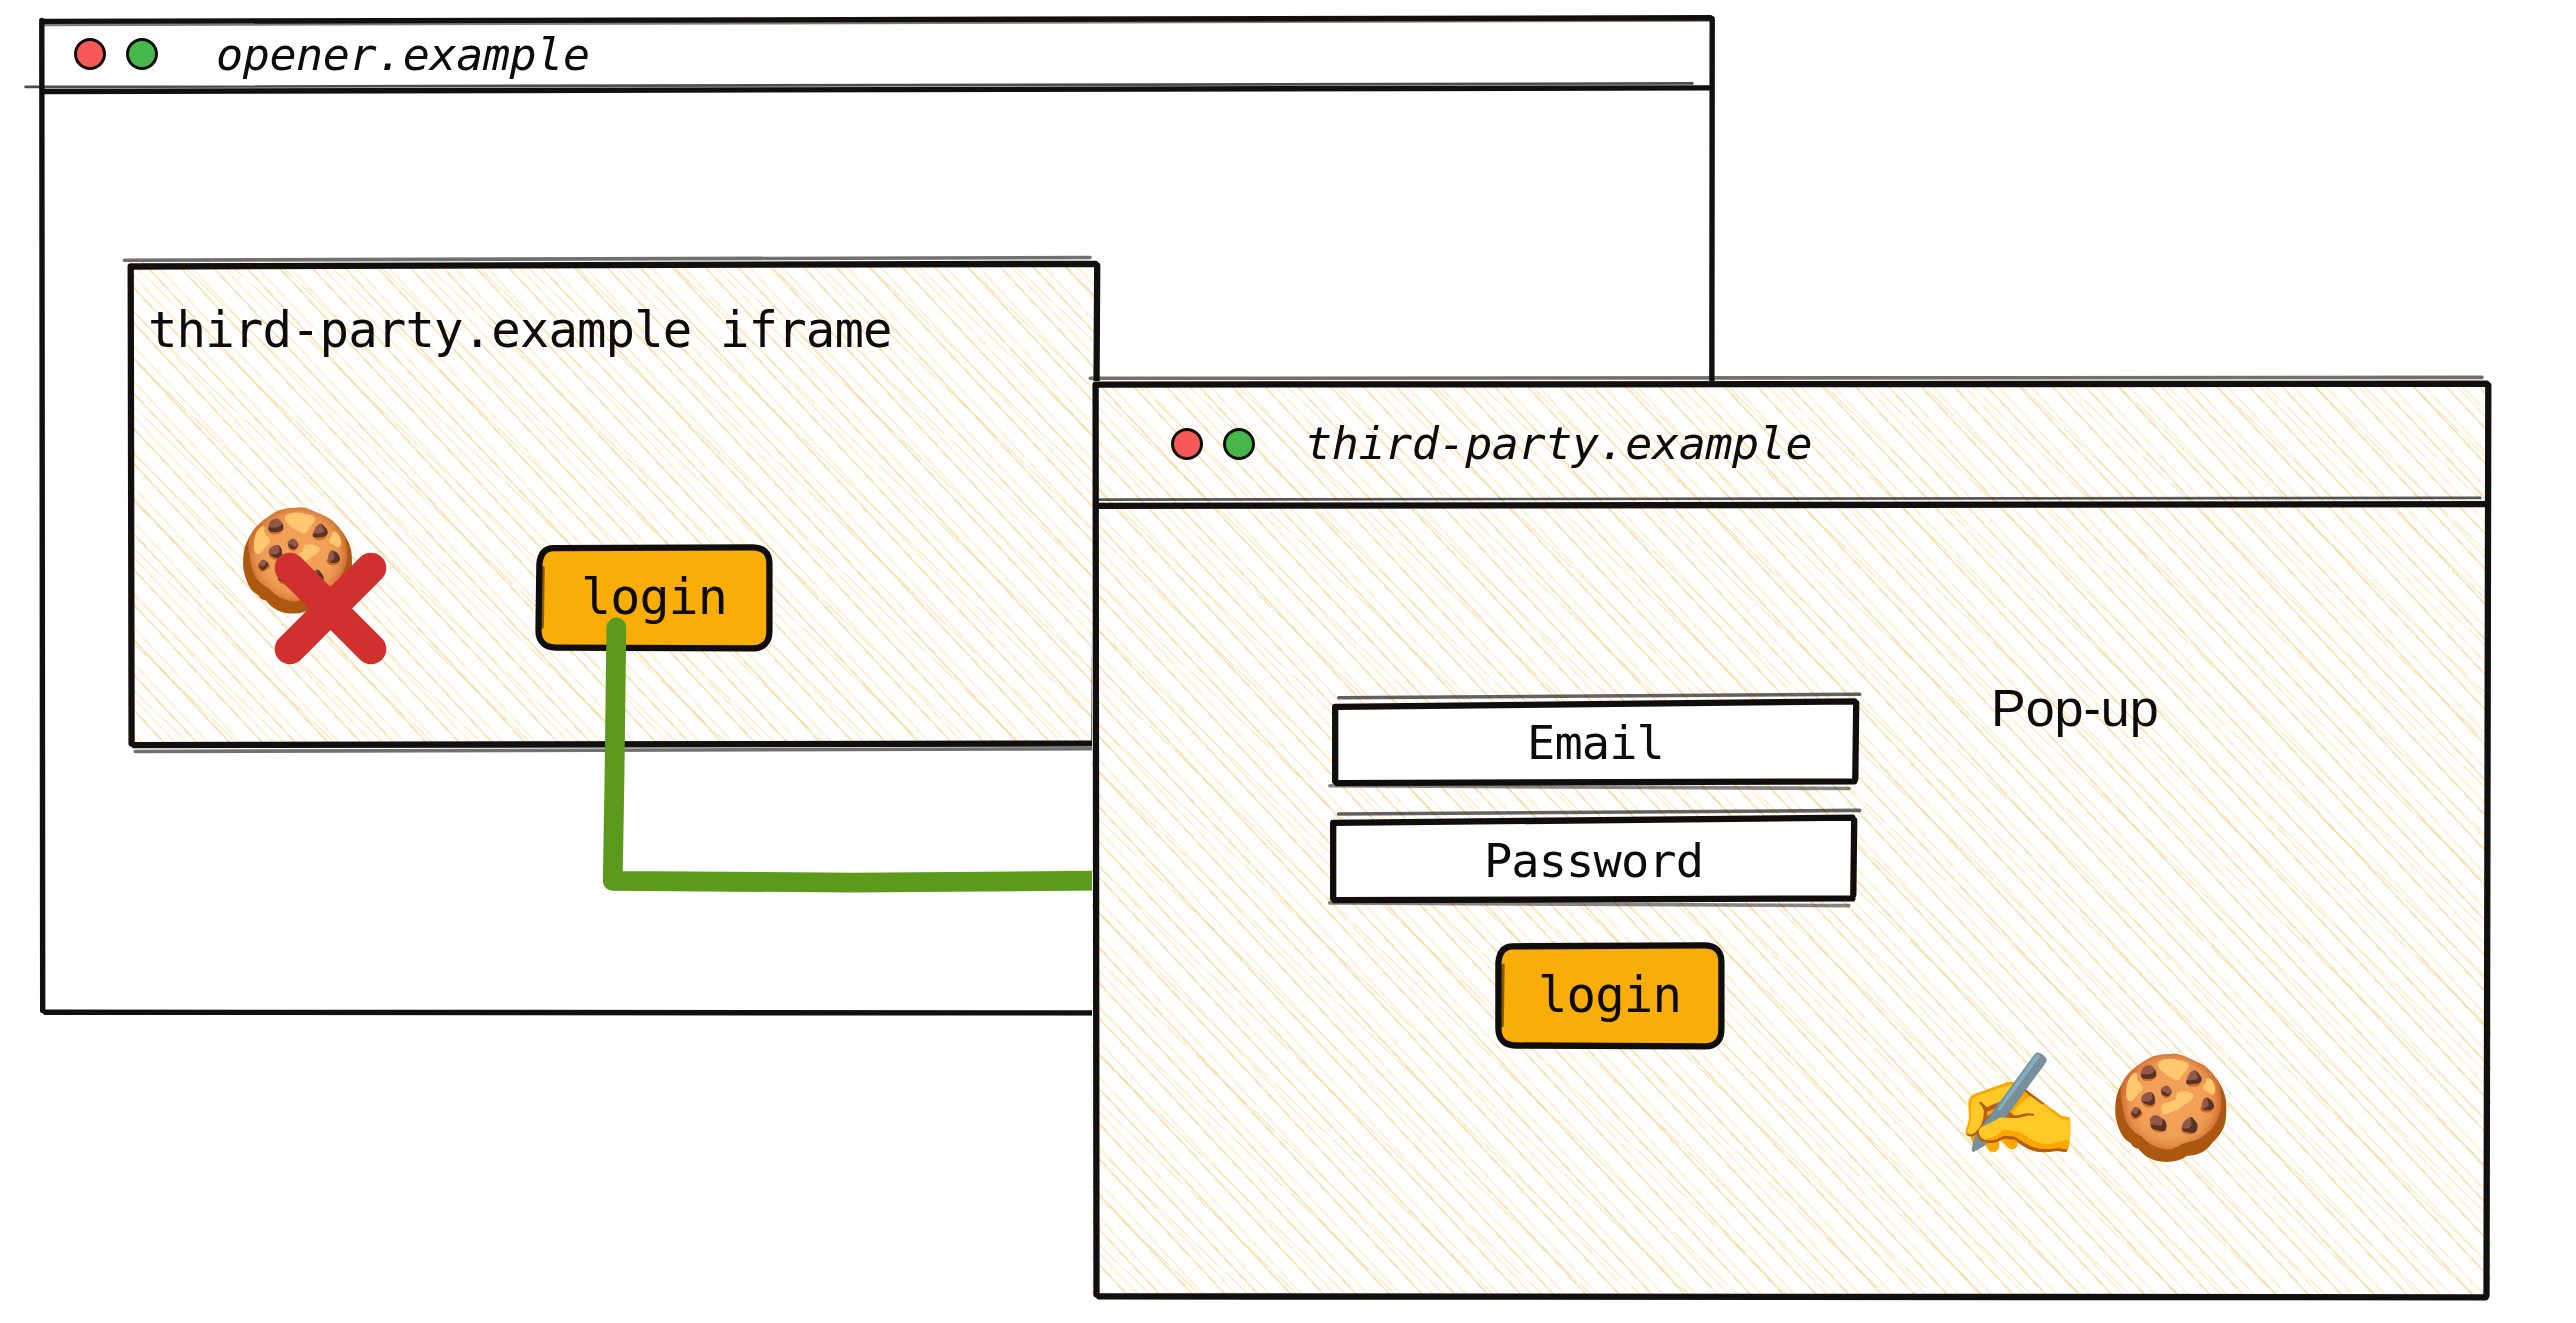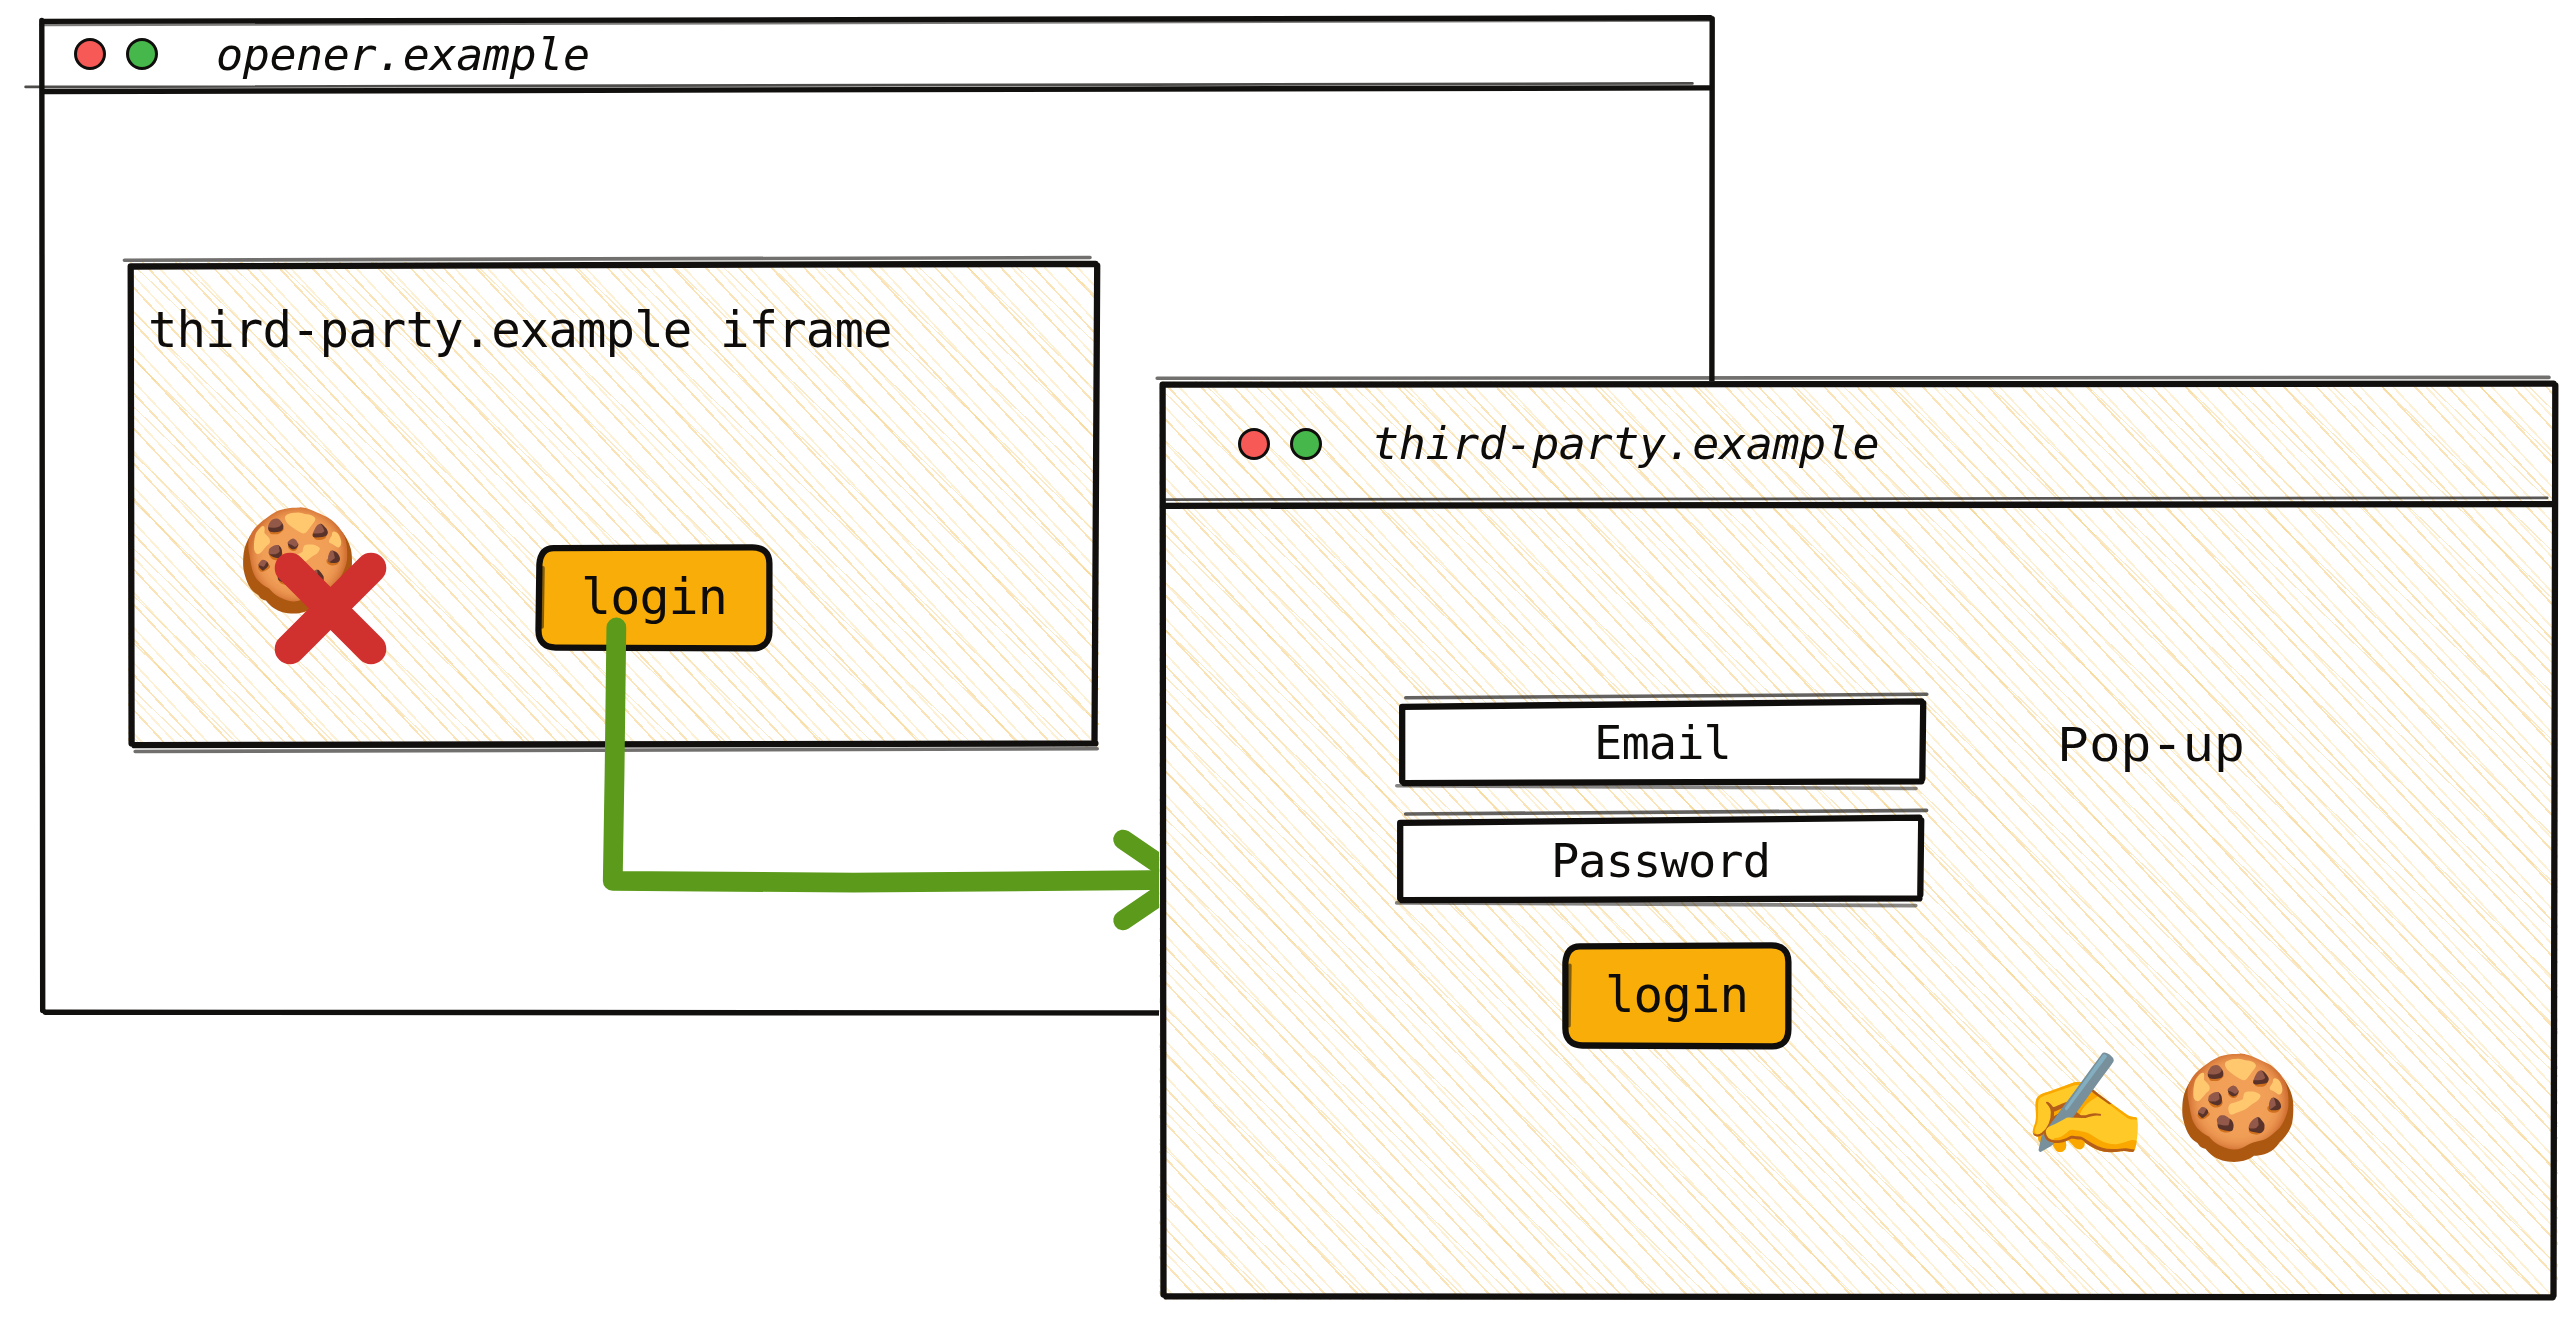--- a/index.html
+++ b/index.html
@@ -71,22 +71,22 @@
               color:#0e0c0a;letter-spacing:-0.9px;}
 
   
   .emoji{position:absolute;line-height:1;user-select:none;}
   .xmark{position:absolute;pointer-events:none;overflow:visible;}
   .xmark path{stroke:#d0302e;stroke-width:34;stroke-linecap:round;fill:none;}
 
   .arrow{position:absolute;pointer-events:none;overflow:visible;}
   .arrow path{fill:none;stroke:#5b9a1a;stroke-width:22;stroke-linecap:round;stroke-linejoin:round;}
 
-  .popup-label{position:absolute;font-family:Liberation Mono, monospace;
-               color:#0e0c0a;white-space:nowrap;margin-top:40px;}
+  .popup-label{position:absolute;font-family:Liberation Sans, sans-serif;
+               color:#0e0c0a;white-space:nowrap;}
 </style>
 </head>
 <body>
 
 <div class="stage">
 
   <div class="window" style="left:40px;top:16px;width:1674px;height:999px;background:#ffffff;">
     <svg class="win-border" viewBox="0 0 1862 1112" preserveAspectRatio="none">
       <path d="M2,6 L1858,2 M1860,3 L1859,1108 M1858,1110 L6,1109 M3,1107 L2,5" stroke-width="6"></path>
       <path d="M1,10 L1857,5" stroke-width="3" opacity="0.55"></path>
@@ -122,21 +122,21 @@
         <span style="font-size:50px;">login</span>
       </div>
     </div>
   </div>
 
   <svg class="arrow" style="left:584px;top:620px;width:629px;height:351px;" viewBox="0 0 700 390">
     <path d="M36,8 L34,170 L32,290 L300,292 L540,290 L660,289"></path>
     <path d="M600,244 L666,289 L600,334"></path>
   </svg>
 
-  <div class="window hatch" style="left:1159px;top:381px;width:1399px;height:919px;">
+  <div class="window hatch" style="left:1092px;top:381px;width:1399px;height:919px;">
     <svg class="win-border" viewBox="0 0 1556 1023" preserveAspectRatio="none">
       <path d="M4,4 L1551,3 M1553,5 L1551,1018 M1550,1020 L8,1019 M5,1017 L4,4" stroke-width="7"></path>
       <path d="M-2,-3 L1546,-4" stroke-width="4" opacity="0.6"></path>
       <path d="M6,139 L1552,137" stroke-width="7"></path>
       <path d="M6,132 L1544,130" stroke-width="3" opacity="0.7"></path>
     </svg>
 
     <div class="titlebar" style="height:125px;padding-left:79px;">
       <div class="dot dot-red" style="margin-right:20px;"></div>
       <div class="dot dot-green"></div>

